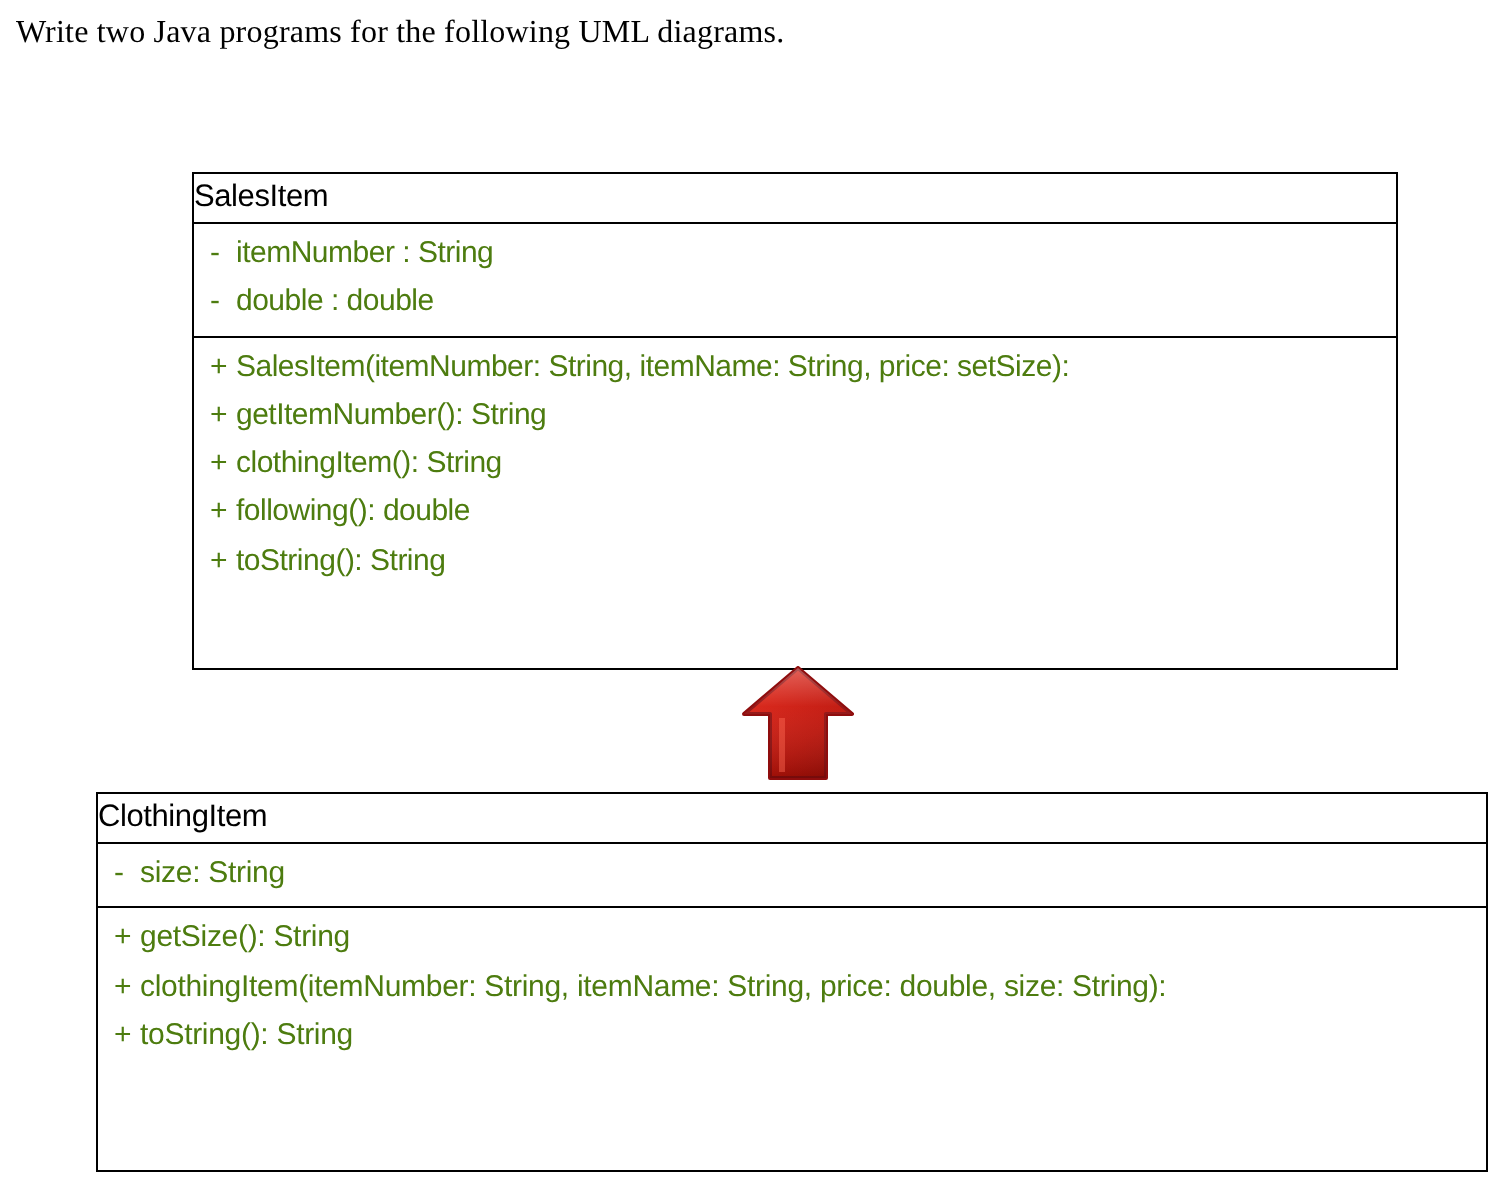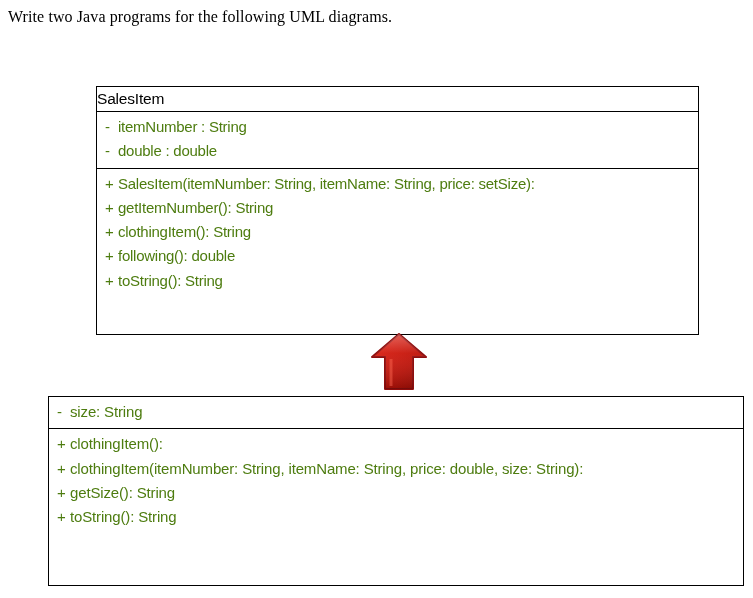--- a/index.html
+++ b/index.html
@@ -162,36 +162,34 @@
         </linearGradient>
       </defs>
       <polygon points="28,1 55,24 42,24 42,56 14,56 14,24 1,24" fill="url(#arrowGrad)" stroke="#8f0d0d" stroke-width="2" stroke-linejoin="round"></polygon>
       <polygon points="28,1 55,24 42,24 42,56 14,56 14,24 1,24" fill="url(#arrowGradV)"></polygon>
       <polyline points="20,26 20,53" fill="none" stroke="#ff6a55" stroke-opacity="0.45" stroke-width="3"></polyline>
     </svg>
   </div>
 
   <div class="uml-class" id="class-clothingitem">
 
+    <div class="uml-class-name">ClothingItem</div>
 
     <div class="uml-compartment attributes">
       <div class="uml-member">
         <span class="vis">-</span><span>size: String</span>
       </div>
     </div>
 
     <div class="uml-compartment methods">
       <div class="uml-member">
-        <span class="vis">+</span><span>clothingItem():</span>
+        <span class="vis">+</span><span>getSize(): String</span>
       </div>
       <div class="uml-member">
         <span class="vis">+</span><span>clothingItem(itemNumber: String, itemName: String, price: double, size: String):</span>
-      </div>
-      <div class="uml-member">
-        <span class="vis">+</span><span>getSize(): String</span>
       </div>
       <div class="uml-member">
         <span class="vis">+</span><span>toString(): String</span>
       </div>
     </div>
   </div>
 
 </div>
 
 </body></html>

